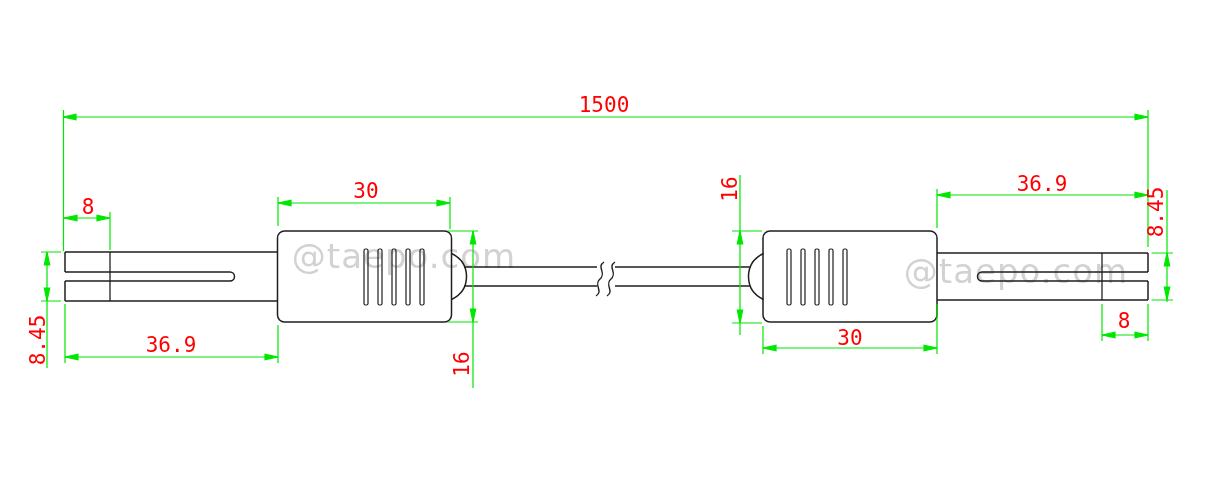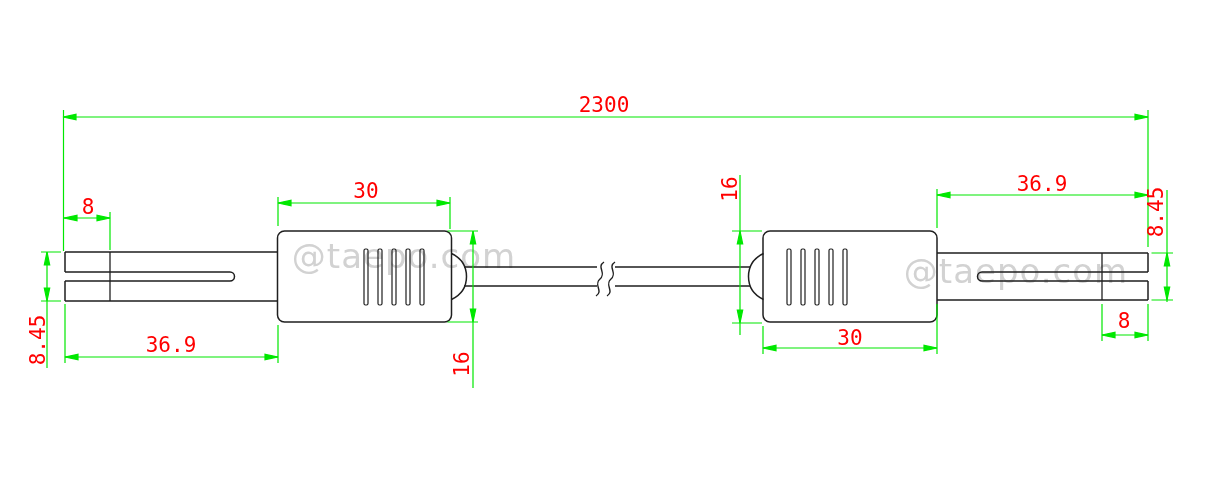--- a/index.html
+++ b/index.html
@@ -150,21 +150,21 @@
       </g>
 
       <g>
         <path d="M1102,335 H1148 M1102,304 V341 M1148,304 V341" fill="none"></path>
         <polygon points="1102,335 1115,332.3 1115,337.7"></polygon>
         <polygon points="1148,335 1135,332.3 1135,337.7"></polygon>
       </g>
     </g>
   </svg>
 
-  <span class="dim" style="left:604px;top:105px;">2300</span>
+  <span class="dim" style="left:604px;top:105px;">1500</span>
   <span class="dim" style="left:88px;top:207px;">8</span>
   <span class="dim" style="left:366px;top:191px;">30</span>
   <span class="dim" style="left:171px;top:345px;">36.9</span>
   <span class="dim vert" style="left:38px;top:340px;">8.45</span>
   <span class="dim vert" style="left:462px;top:364px;">16</span>
   <span class="dim vert" style="left:730px;top:189px;">16</span>
   <span class="dim" style="left:1042px;top:184px;">36.9</span>
   <span class="dim vert" style="left:1156px;top:212px;">8.45</span>
   <span class="dim" style="left:850px;top:338px;">30</span>
   <span class="dim" style="left:1124px;top:321px;">8</span>

